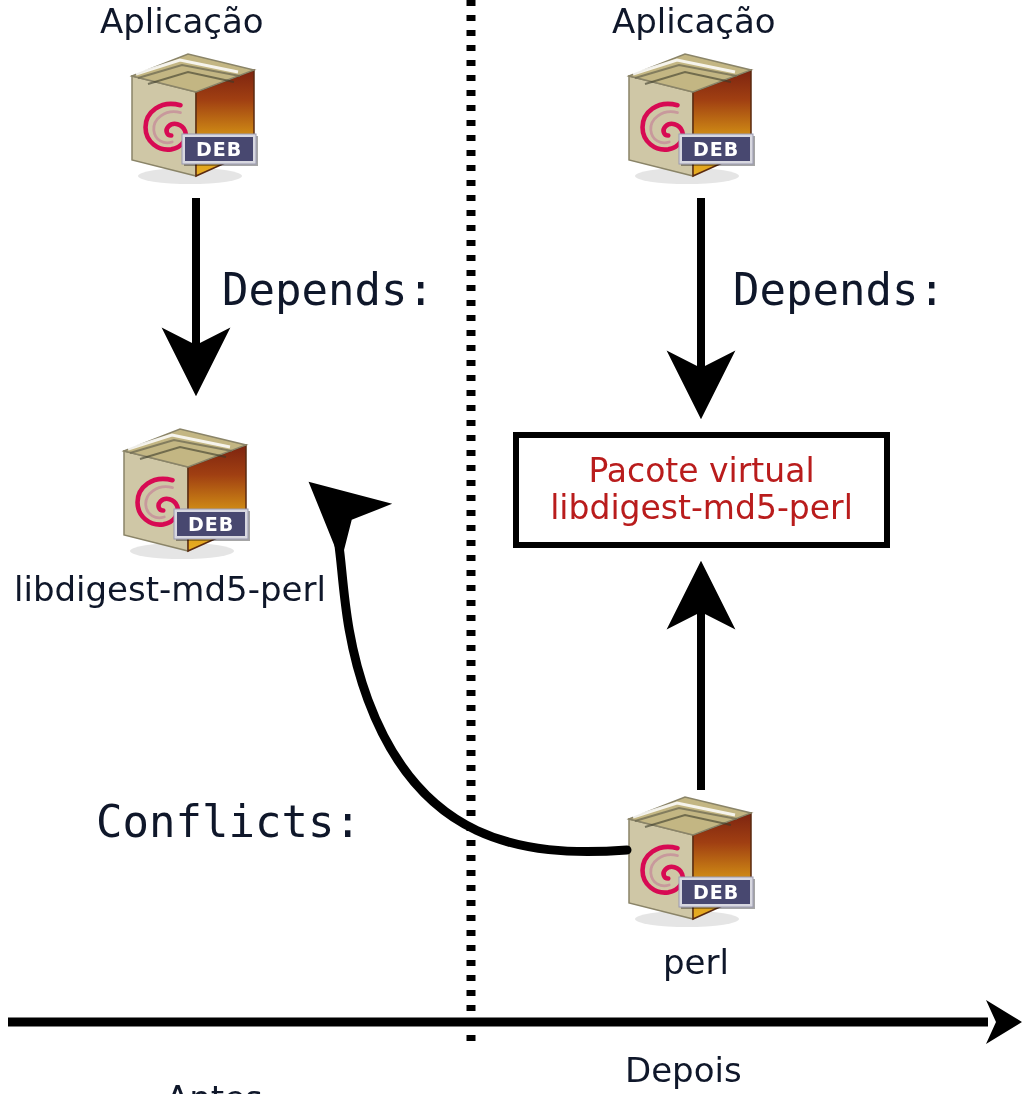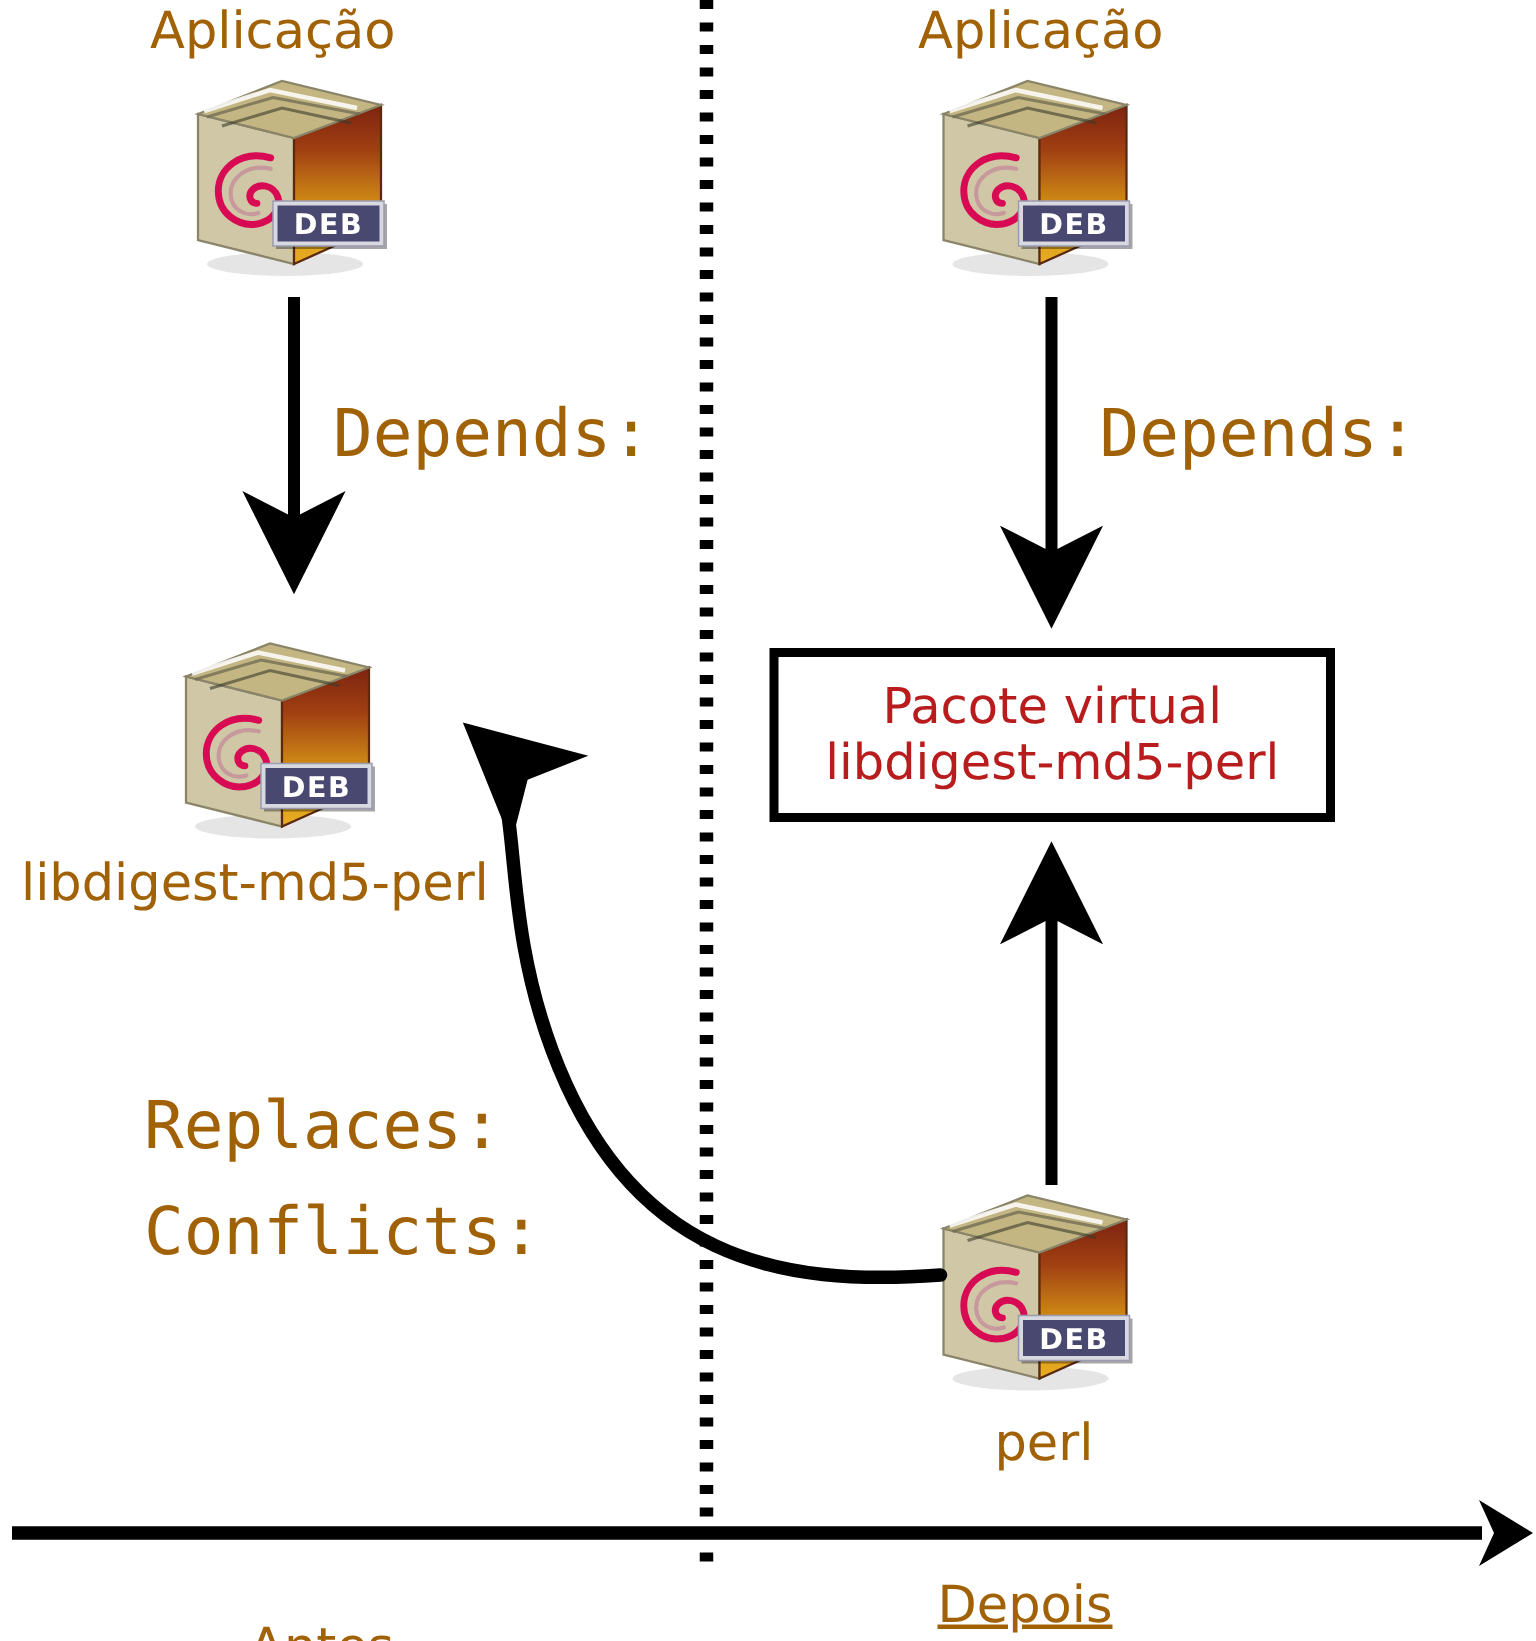--- a/index.html
+++ b/index.html
@@ -22,21 +22,21 @@
   #vector-layer {
     position: absolute;
     left: 0;
     top: 0;
     width: 1024px;
     height: 1094px;
   }
   .label {
     position: absolute;
     white-space: nowrap;
-    color: #a16207;
+    color: #0f172a;
     line-height: 1.0;
   }
   .sans-label {
     font-family: "DejaVu Sans", sans-serif;
     font-size: 34px;
   }
   .mono-label {
     font-family: "DejaVu Sans Mono", monospace;
     font-size: 44px;
     letter-spacing: 0px;
@@ -139,23 +139,22 @@
   <div class="label mono-label" style="left:733px; top:268px;">Depends:</div>
 
   <div class="label sans-label" style="left:14px; top:572px;">libdigest-md5-perl</div>
 
   <div class="vbox" style="left:513px; top:432px; width:377px; height:116px;">
     <div class="vline">Pacote virtual</div>
     <div class="vline">libdigest-md5-perl</div>
   </div>
 
 
-  <div class="label mono-label" style="left:96px; top:729px;">Replaces:</div>
 
   <div class="label mono-label" style="left:96px; top:800px;">Conflicts:</div>
 
   <div class="label sans-label" style="left:663px; top:945px;">perl</div>
 
   <div class="label sans-label" style="left:166px; top:1053px;margin-top:28px;">Antes</div>
 
-  <div class="label sans-label" style="left:625px; top:1053px;text-decoration:underline;">Depois</div>
+  <div class="label sans-label" style="left:625px; top:1053px;">Depois</div>
 
 </div>
 
 </body></html>

